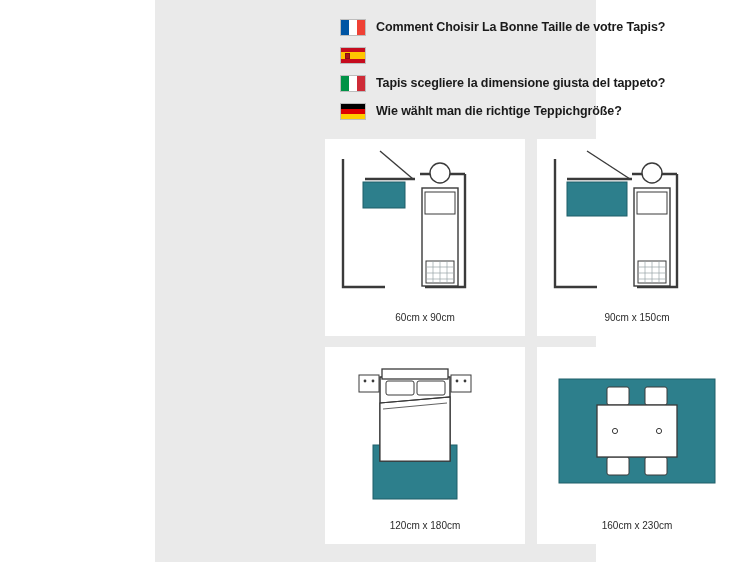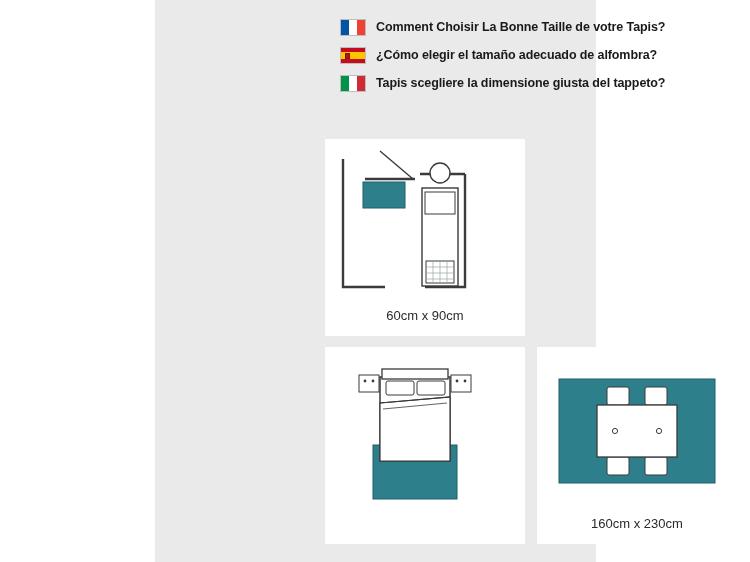--- a/index.html
+++ b/index.html
@@ -92,48 +92,51 @@
     width: 100%;
     height: 166px;
   }
   .card-figure svg { display: block; width: 100%; height: 100%; }
   .card-caption {
     position: absolute;
     left: 0;
     bottom: 13px;
     width: 100%;
     text-align: center;
-    font-size: 13px;
+    font-size: 10px;
     color: #2b2b2b;
     font-family: "Liberation Sans", sans-serif;
   }
 </style>
 </head>
 <body>
 
 <div class="page">
   <div class="sheet">
 
     <div class="headings">
 
       <div class="head-row">
         <span class="flag flag-fr"></span>
         <span class="head-text">Comment Choisir La Bonne Taille de votre Tapis?</span>
       </div>
 
       <div class="head-row">
         <span class="flag flag-es"></span>
-        <span class="head-text">¿Cómo elegir el tamaño adecuado de alfombra?</span>
       </div>
 
       <div class="head-row">
         <span class="flag flag-it"></span>
         <span class="head-text">Tapis scegliere la dimensione giusta del tappeto?</span>
       </div>
 
+      <div class="head-row">
+        <span class="flag flag-de"></span>
+        <span class="head-text">Wie wählt man die richtige Teppichgröße?</span>
+      </div>
 
     </div>
 
     <div class="grid">
 
       <div class="card c0">
         <div class="card-figure">
           <svg viewBox="0 0 200 166" xmlns="http://www.w3.org/2000/svg">
 
             <path d="M18 20 L18 148 L60 148" fill="none" stroke="#3a3a3a" stroke-width="2.4"></path>
@@ -150,20 +153,40 @@
 
             <circle cx="115" cy="34" r="10" fill="#ffffff" stroke="#3a3a3a" stroke-width="1.4"></circle>
 
             <rect x="101" y="122" width="28" height="22" fill="#ffffff" stroke="#3a3a3a" stroke-width="1"></rect>
             <path d="M101 128 L129 128 M101 134 L129 134 M101 140 L129 140 M108 122 L108 144 M115 122 L115 144 M122 122 L122 144" stroke="#9aa3a6" stroke-width="0.7" fill="none"></path>
           </svg>
         </div>
         <div class="card-caption">60cm x 90cm</div>
       </div>
 
+      <div class="card c1">
+        <div class="card-figure">
+          <svg viewBox="0 0 200 166" xmlns="http://www.w3.org/2000/svg">
+            <path d="M18 20 L18 148 L60 148" fill="none" stroke="#3a3a3a" stroke-width="2.4"></path>
+            <path d="M30 40 L95 40" fill="none" stroke="#3a3a3a" stroke-width="2.4"></path>
+            <path d="M50 12 L93 40" fill="none" stroke="#3a3a3a" stroke-width="1.4"></path>
+            <path d="M140 35 L140 148 L100 148" fill="none" stroke="#3a3a3a" stroke-width="2.4"></path>
+            <path d="M95 35 L140 35" fill="none" stroke="#3a3a3a" stroke-width="2.4"></path>
+
+            <rect x="30" y="43" width="60" height="34" fill="#2d7f8c" stroke="#1f5f69" stroke-width="1"></rect>
+
+            <rect x="97" y="49" width="36" height="98" fill="#ffffff" stroke="#3a3a3a" stroke-width="1.4"></rect>
+            <rect x="100" y="53" width="30" height="22" fill="#ffffff" stroke="#3a3a3a" stroke-width="1"></rect>
+            <circle cx="115" cy="34" r="10" fill="#ffffff" stroke="#3a3a3a" stroke-width="1.4"></circle>
+            <rect x="101" y="122" width="28" height="22" fill="#ffffff" stroke="#3a3a3a" stroke-width="1"></rect>
+            <path d="M101 128 L129 128 M101 134 L129 134 M101 140 L129 140 M108 122 L108 144 M115 122 L115 144 M122 122 L122 144" stroke="#9aa3a6" stroke-width="0.7" fill="none"></path>
+          </svg>
+        </div>
+        <div class="card-caption">90cm x 150cm</div>
+      </div>
 
       <div class="card c2">
         <div class="card-figure">
           <svg viewBox="0 0 200 166" xmlns="http://www.w3.org/2000/svg">
 
             <rect x="48" y="98" width="84" height="54" fill="#2d7f8c" stroke="#1f5f69" stroke-width="1"></rect>
 
             <rect x="55" y="30" width="70" height="84" fill="#ffffff" stroke="#3a3a3a" stroke-width="1.5"></rect>
 
             <rect x="57" y="22" width="66" height="10" fill="#ffffff" stroke="#3a3a3a" stroke-width="1.3"></rect>
@@ -176,20 +199,21 @@
             <path d="M58 62 L122 56" fill="none" stroke="#3a3a3a" stroke-width="0.8"></path>
 
             <rect x="34" y="28" width="20" height="17" fill="#ffffff" stroke="#3a3a3a" stroke-width="1"></rect>
             <circle cx="40" cy="34" r="1.4" fill="#3a3a3a"></circle>
             <circle cx="48" cy="34" r="1.4" fill="#3a3a3a"></circle>
             <rect x="126" y="28" width="20" height="17" fill="#ffffff" stroke="#3a3a3a" stroke-width="1"></rect>
             <circle cx="132" cy="34" r="1.4" fill="#3a3a3a"></circle>
             <circle cx="140" cy="34" r="1.4" fill="#3a3a3a"></circle>
           </svg>
         </div>
+        <div class="card-caption">120cm x 180cm</div>
       </div>
 
       <div class="card c3">
         <div class="card-figure">
           <svg viewBox="0 0 200 166" xmlns="http://www.w3.org/2000/svg">
 
             <rect x="22" y="32" width="156" height="104" fill="#2d7f8c" stroke="#1f5f69" stroke-width="1"></rect>
 
             <rect x="70" y="40" width="22" height="18" rx="2" fill="#ffffff" stroke="#3a3a3a" stroke-width="1"></rect>
             <rect x="108" y="40" width="22" height="18" rx="2" fill="#ffffff" stroke="#3a3a3a" stroke-width="1"></rect>

